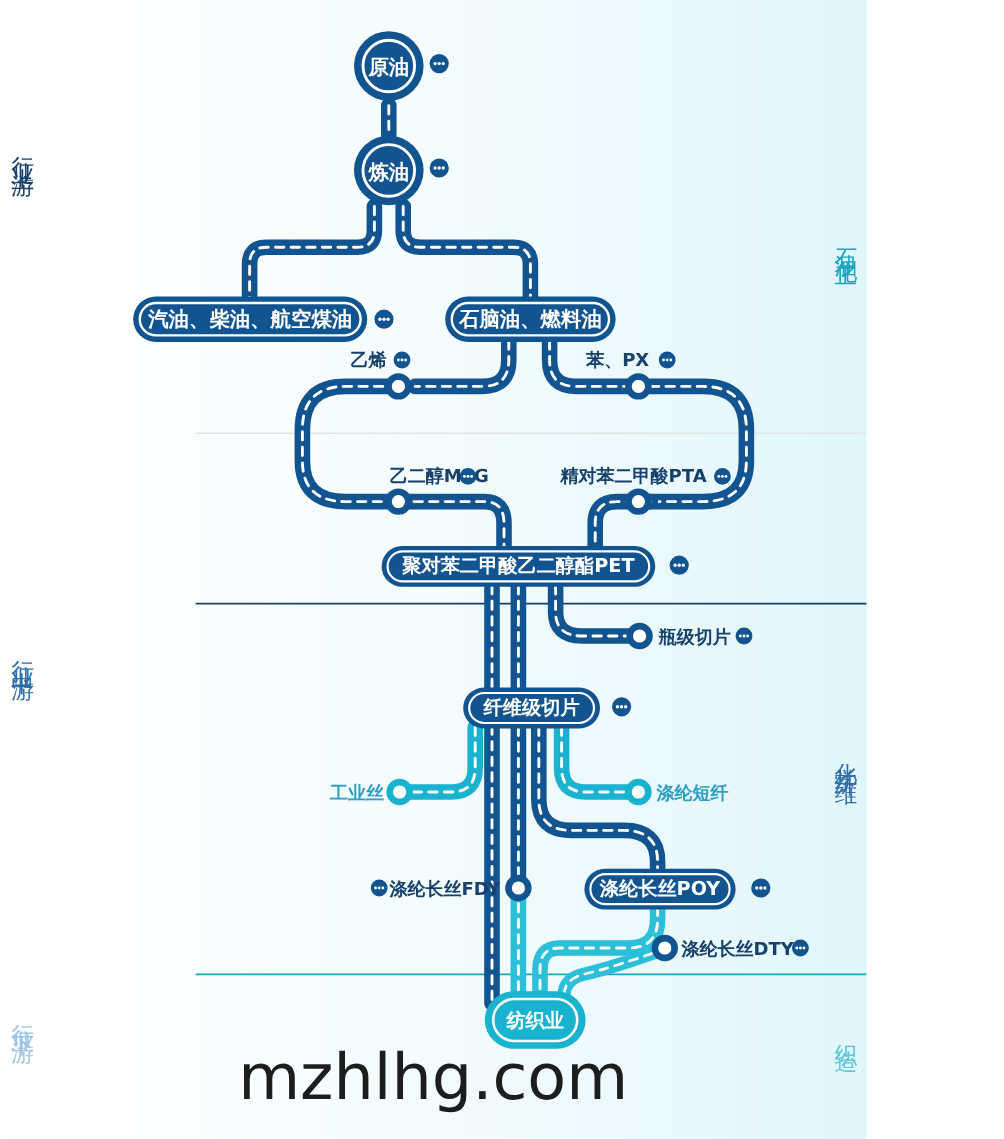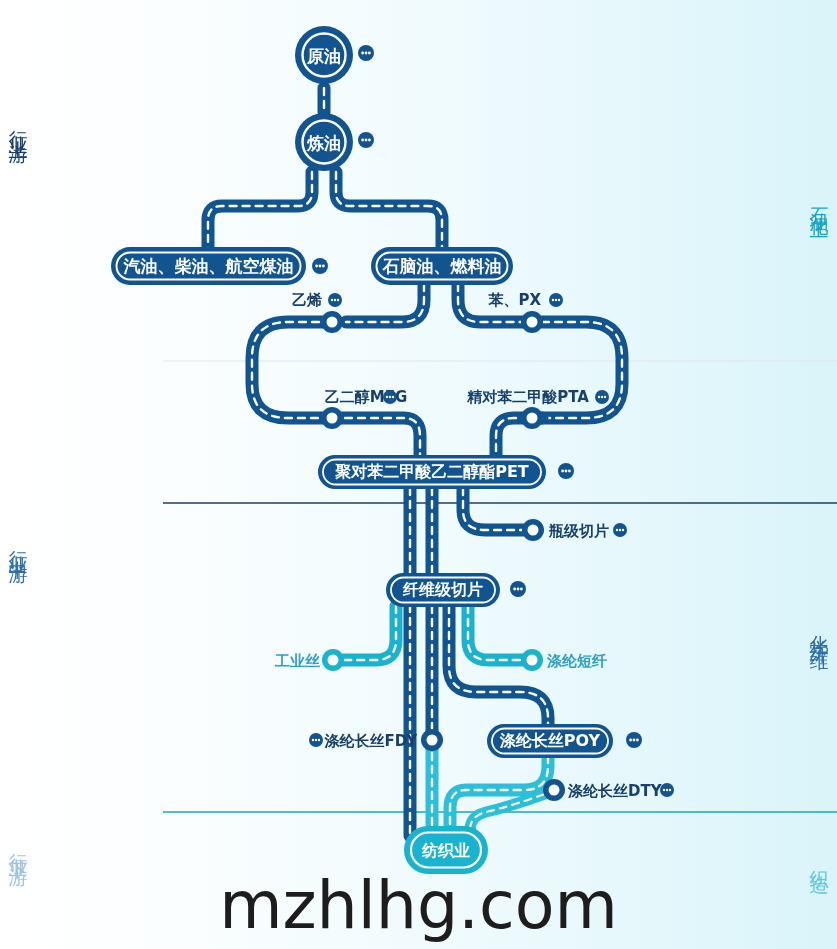--- a/index.html
+++ b/index.html
@@ -3,21 +3,21 @@
 <meta charset="utf-8">
 <style>
   * { box-sizing: border-box; }
   html, body {
     margin: 0; padding: 0;
     width: 837px; height: 949px;
     font-family: "Liberation Sans", "DejaVu Sans", sans-serif;
   }
   #stage {
     position: relative;
-    width: 837px; height: 949px;
+    width: 722px; height: 949px;
     overflow: hidden;
     background: linear-gradient(to right, #ffffff 0%, #fbfeff 18%, #eefafd 55%, #ddf6fb 100%);
   }
   #flow { position: absolute; inset: 0; width: 837px; height: 949px; }
 
   
   .side-label {
     position: absolute;
     writing-mode: vertical-rl;
     text-orientation: upright;
@@ -33,21 +33,21 @@
   .c-mid   { color: #2f6ea8; }
   .c-light { color: #9fc4e3; }
   .c-teal  { color: #19a6c4; }
   .c-teal3 { color: #5ec6da; }
 
   .watermark {
     position: absolute;
     left: 0; right: 0;
     top: 868px;
     text-align: center;
-    font-size: 65px;
+    font-size: 53px;
     color: #1d1d1d;
     letter-spacing: 0px;
     font-family: "DejaVu Sans", sans-serif;
     user-select: none;
   }
 
   
   .nodelabel {
     font-family: "DejaVu Sans", "Liberation Sans", sans-serif;
     font-weight: bold;

